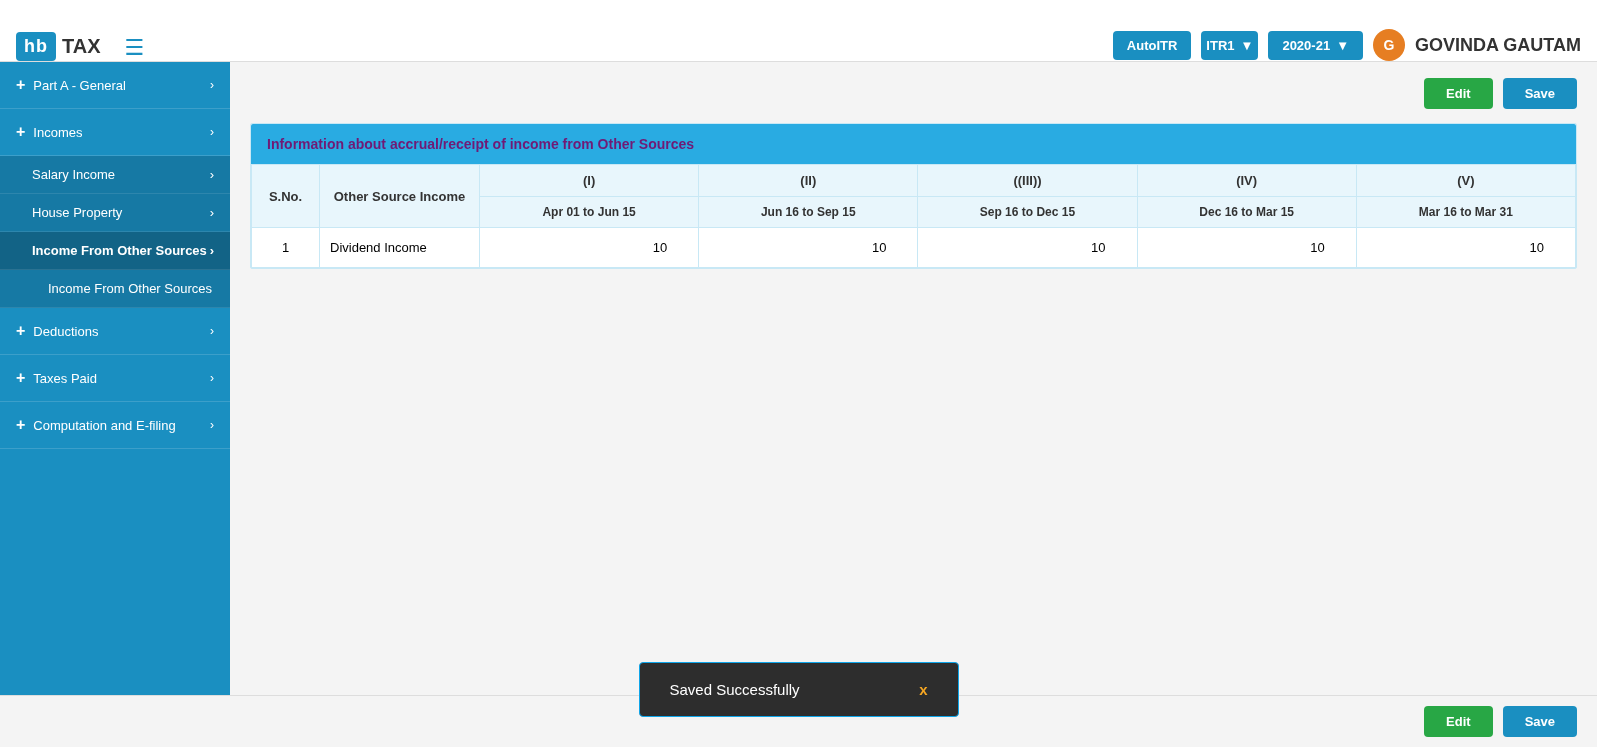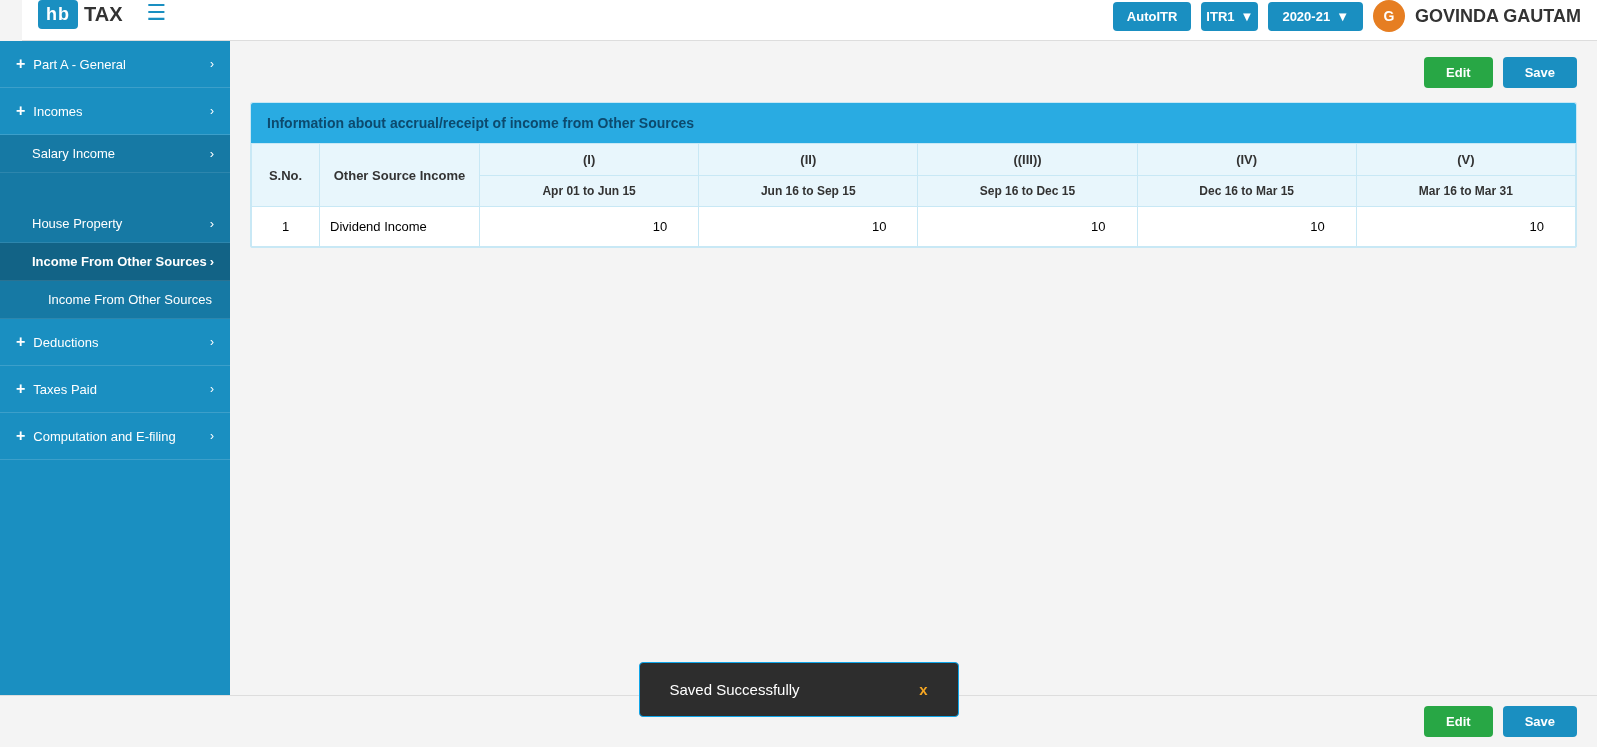--- a/index.html
+++ b/index.html
@@ -1,28 +1,27 @@
 <!DOCTYPE html>
 <html><head>
   <meta charset="utf-8">
   <style>
     * { box-sizing: border-box; margin: 0; padding: 0; }
     body { font-family: Arial, sans-serif; font-size: 13px; background: #f4f4f4; display: flex; flex-direction: column; height: 747px; overflow: hidden; }
 
     
     .navbar {
       background: #fff;
-      height: 41px;
-      display: flex;
-      align-items: flex-start;
+      height: 62px;
+      display: flex;
+      align-items: flex-end;
       padding: 0 16px;
       border-bottom: 1px solid #ddd;
       position: relative;
       z-index: 10;
-      margin-left: 22px;
     }
     .navbar-logo {
       display: flex;
       align-items: center;
       gap: 6px;
       margin-right: 20px;
     }
     .logo-box {
       background: #1a8fc1;
       color: #fff;
@@ -173,21 +172,21 @@
       padding: 8px 22px;
       border-radius: 4px;
       cursor: pointer;
       font-size: 13px;
       font-weight: bold;
     }
 
     
     .section-header {
       background: #29abe2;
-      color: #0c4a6e;
+      color: #701a75;
       padding: 12px 16px;
       font-size: 14px;
       font-weight: bold;
       border-radius: 2px 2px 0 0;
     }
 
     
     .table-container {
       background: #fff;
       border: 1px solid #c8e8f5;
@@ -308,21 +307,21 @@
     </div>
 
     <div class="sidebar-sub-item">
       <div style="display:flex;justify-content:space-between;align-items:center;">
         <span>Salary Income</span>
         <span>›</span>
       </div>
     </div>
 
     <div class="sidebar-sub-item">
-      <div style="display:flex;justify-content:space-between;align-items:center;margin-top:32px;">
+      <div style="display:flex;justify-content:space-between;align-items:center;">
         <span>House Property</span>
         <span>›</span>
       </div>
     </div>
 
     <div class="sidebar-sub-item active">
       <div style="display:flex;justify-content:space-between;align-items:center;">
         <span>Income From Other Sources</span>
         <span>›</span>
       </div>

